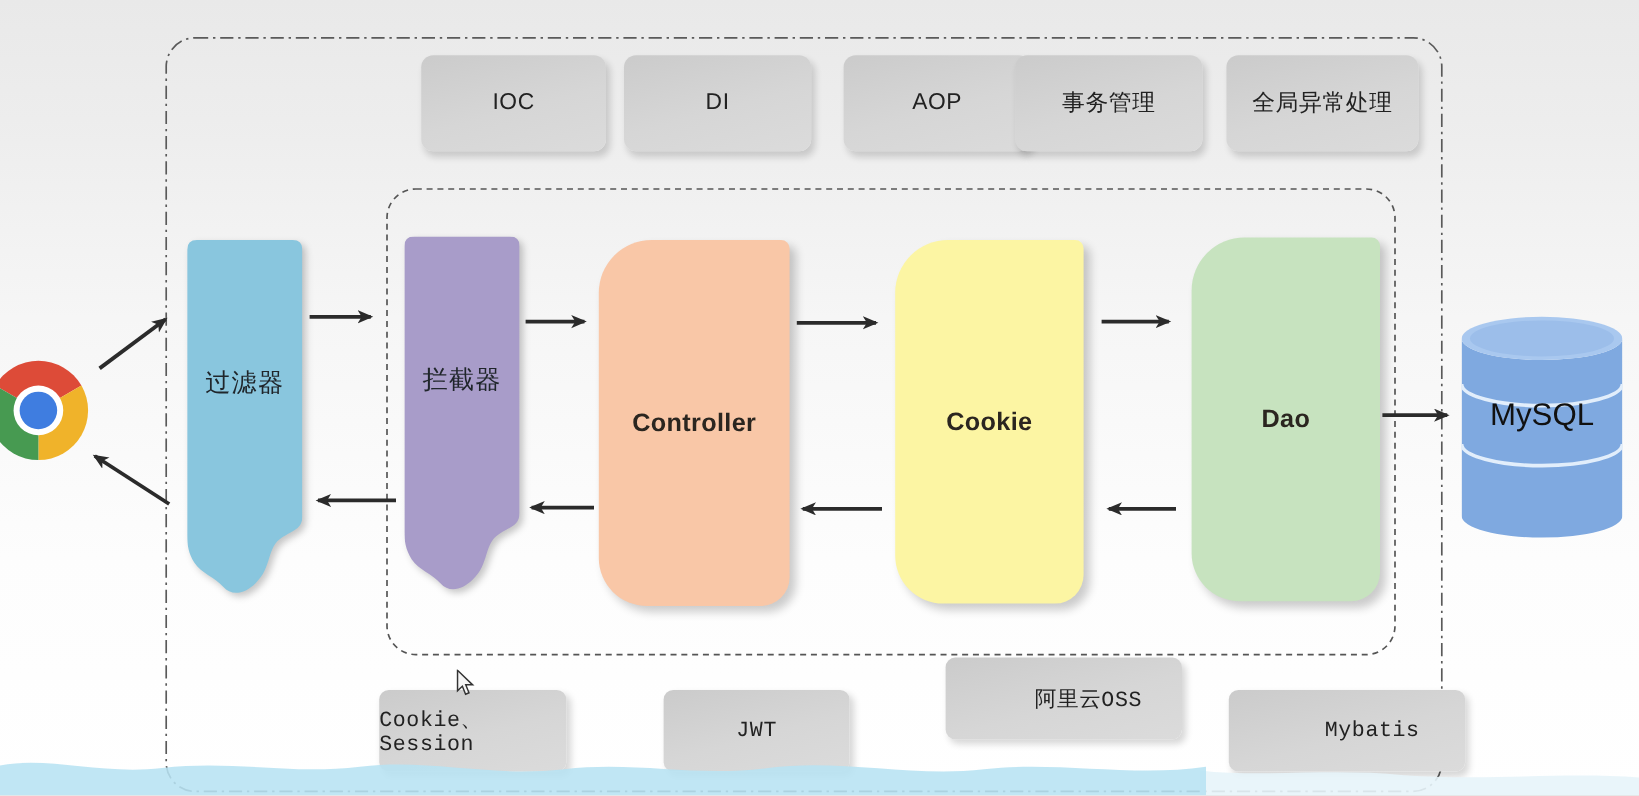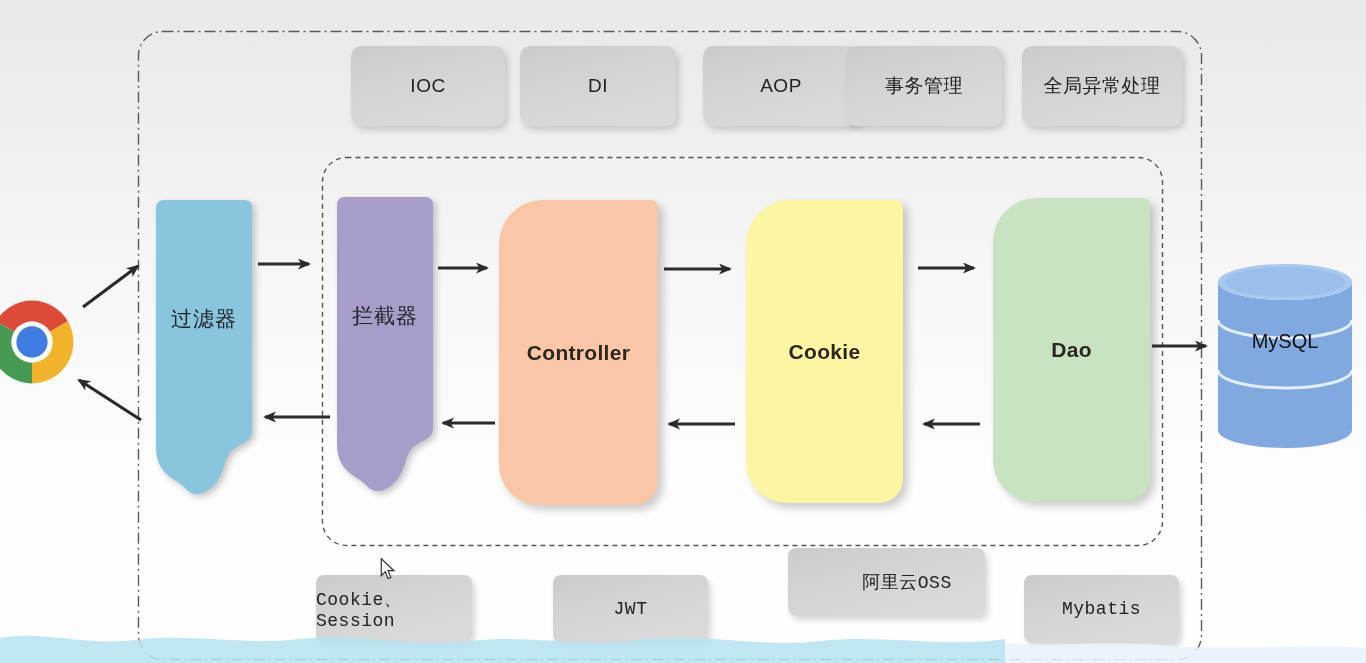--- a/index.html
+++ b/index.html
@@ -32,21 +32,21 @@
   
   .layer{
     position:absolute;display:flex;align-items:center;justify-content:center;
     border-radius:44px 7px 24px 40px;
     box-shadow:5px 5px 8px rgba(0,0,0,0.20);
     font-size:21px;font-weight:bold;color:#2b2620;letter-spacing:0.3px;
   }
 
   .mysql-lbl{
     position:absolute;left:1218px;top:330px;width:134px;text-align:center;
-    font-size:20px;color:#111;
+    font-size:26px;color:#111;
   }
 
   .watermark{
     position:absolute;right:8px;top:633px;width:200px;text-align:right;
     font-size:17px;color:#c7c7c7;letter-spacing:0.5px;
   }
 </style>
 </head>
 <body>
 
@@ -153,21 +153,21 @@
 
   <div class="chip small" style="left:316px;top:575px;width:156px;height:68px;">
     <span>Cookie、Session</span>
   </div>
   <div class="chip small" style="left:553px;top:575px;width:155px;height:68px;">
     <span>JWT</span>
   </div>
   <div class="chip small" style="left:788px;top:548px;width:156px;height:68px;padding-left:41px;">
     <span>阿里云OSS</span>
   </div>
-  <div class="chip small" style="left:1024px;top:575px;width:155px;height:68px;">
+  <div class="chip small" style="left:1024px;top:575px;width:155px;height:68px;padding-left:42px;">
     <span>Mybatis</span>
   </div>
 
   <svg class="abs" style="left:0;top:600px;pointer-events:none;" width="1366" height="63" viewBox="0 0 1366 63">
     <path d="M1000,42 C1050,48 1110,40 1170,46 C1240,51 1305,43 1366,48 L1366,63 L1000,63 Z" fill="#E7F4FA" opacity="0.9"></path>
     <path d="M0,38 C40,30 85,46 135,40 C195,33 240,46 300,39
              C360,32 405,48 470,41 C530,34 580,48 640,40
              C700,32 760,48 820,41 C880,34 945,48 1005,39
              L1005,63 L0,63 Z" fill="#B7E2F3" opacity="0.88"></path>
   </svg>

